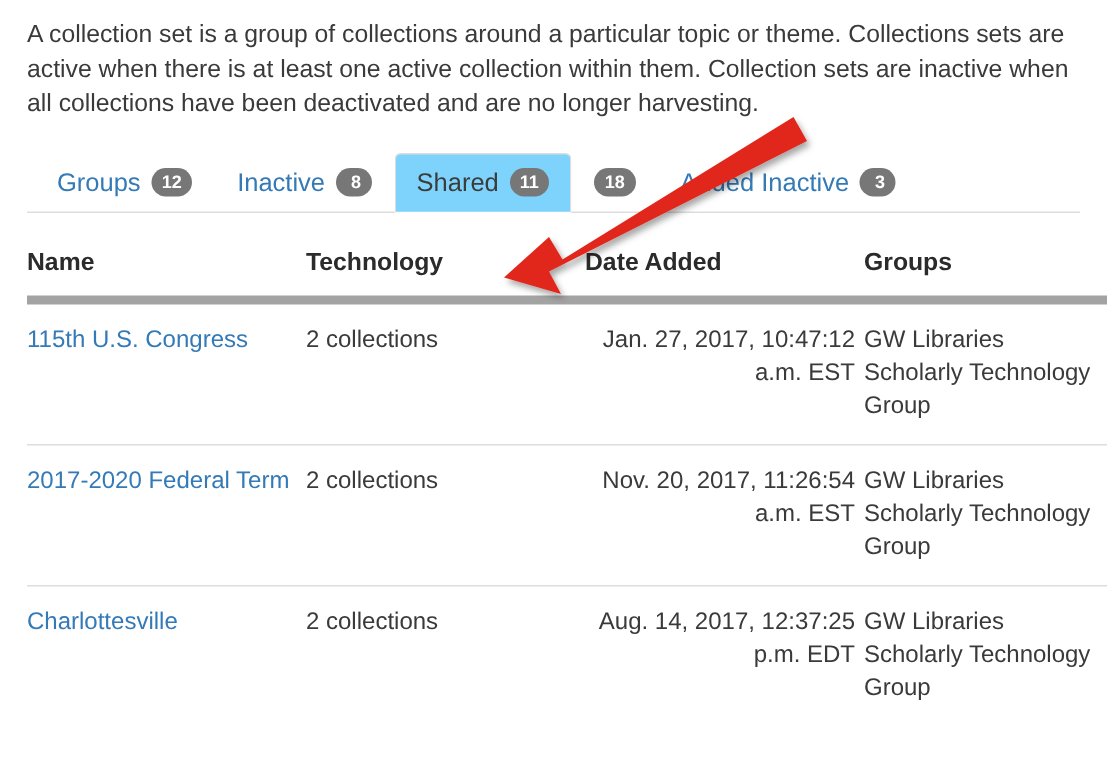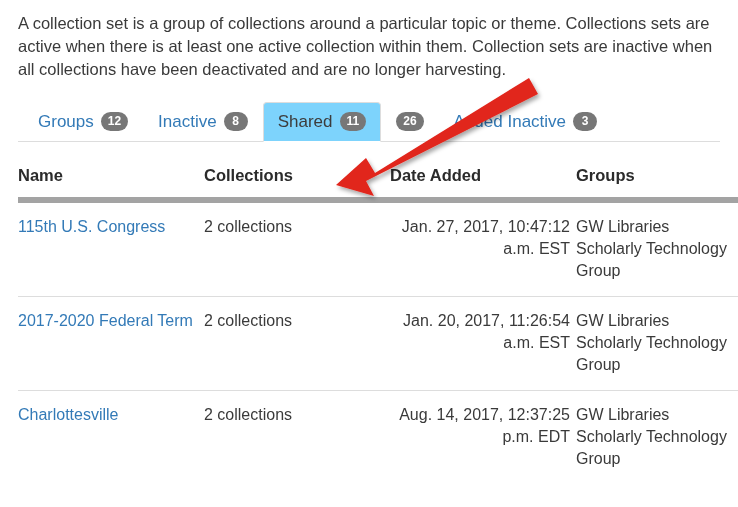--- a/index.html
+++ b/index.html
@@ -78,21 +78,21 @@
     cursor: default;
   }
   .tab .badge {
     display: inline-block;
     min-width: 10px;
     padding: 3px 7px 4px 7px;
     font-size: 12px;
     font-weight: bold;
     line-height: 1;
     color: #ffffff;
-    text-align: center;
+    text-align: right;
     background-color: #777777;
     border-radius: 10px;
     vertical-align: middle;
   }
 
   
   .table {
     width: 702px;
     border-collapse: collapse;
     margin-top: 18px;
@@ -158,56 +158,56 @@
       <span>Inactive</span>
       <span class="badge">8</span>
     </div>
 
     <div class="tab active">
       <span>Shared</span>
       <span class="badge">11</span>
     </div>
 
     <div class="tab">
-      <span class="badge">26</span>
+      <span class="badge">18</span>
     </div>
 
     <div class="tab">
       <span>Added Inactive</span>
       <span class="badge">3</span>
     </div>
 
   </div>
 
   <table class="table">
     <thead>
       <tr>
         <th class="col-name">Name</th>
-        <th class="col-colls">Collections</th>
+        <th class="col-colls">Technology</th>
         <th class="col-date">Date Added</th>
         <th class="col-groups">Groups</th>
       </tr>
     </thead>
     <tbody>
 
       <tr>
         <td class="col-name">
           <a href="#">115th U.S. Congress</a>
         </td>
         <td class="col-colls">2 collections</td>
         <td class="col-date">Jan. 27, 2017, 10:47:12 a.m. EST</td>
         <td class="col-groups">GW Libraries Scholarly Technology Group</td>
       </tr>
 
       <tr>
         <td class="col-name">
           <a href="#">2017-2020 Federal Term</a>
         </td>
         <td class="col-colls">2 collections</td>
-        <td class="col-date">Jan. 20, 2017, 11:26:54 a.m. EST</td>
+        <td class="col-date">Nov. 20, 2017, 11:26:54 a.m. EST</td>
         <td class="col-groups">GW Libraries Scholarly Technology Group</td>
       </tr>
 
       <tr>
         <td class="col-name">
           <a href="#">Charlottesville</a>
         </td>
         <td class="col-colls">2 collections</td>
         <td class="col-date">Aug. 14, 2017, 12:37:25 p.m. EDT</td>
         <td class="col-groups">GW Libraries Scholarly Technology Group</td>

